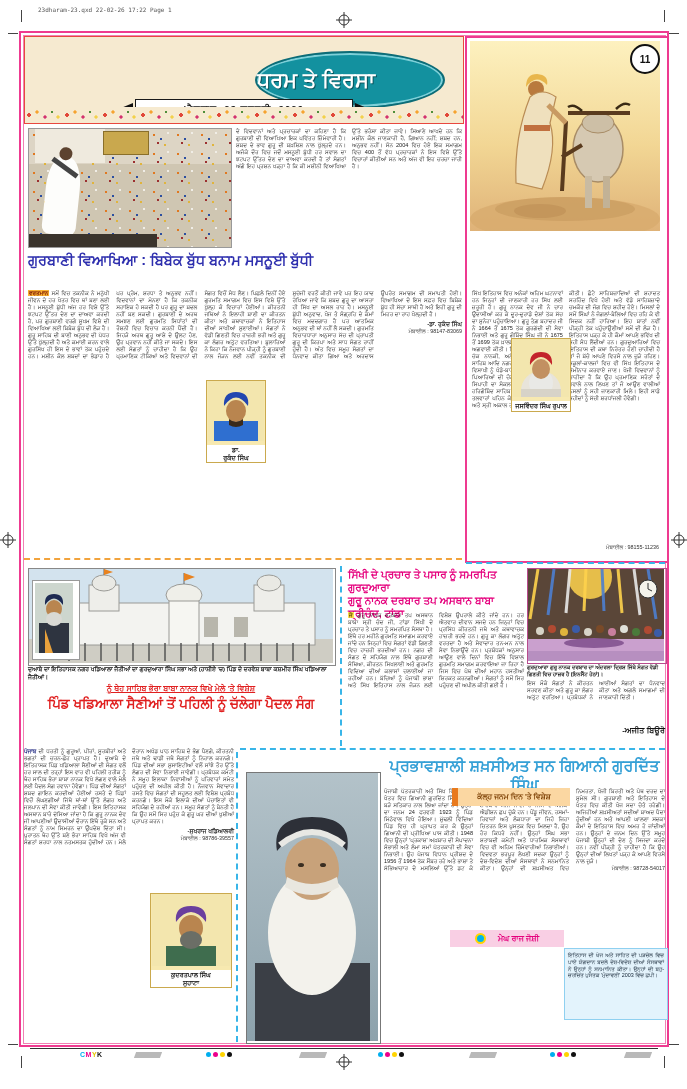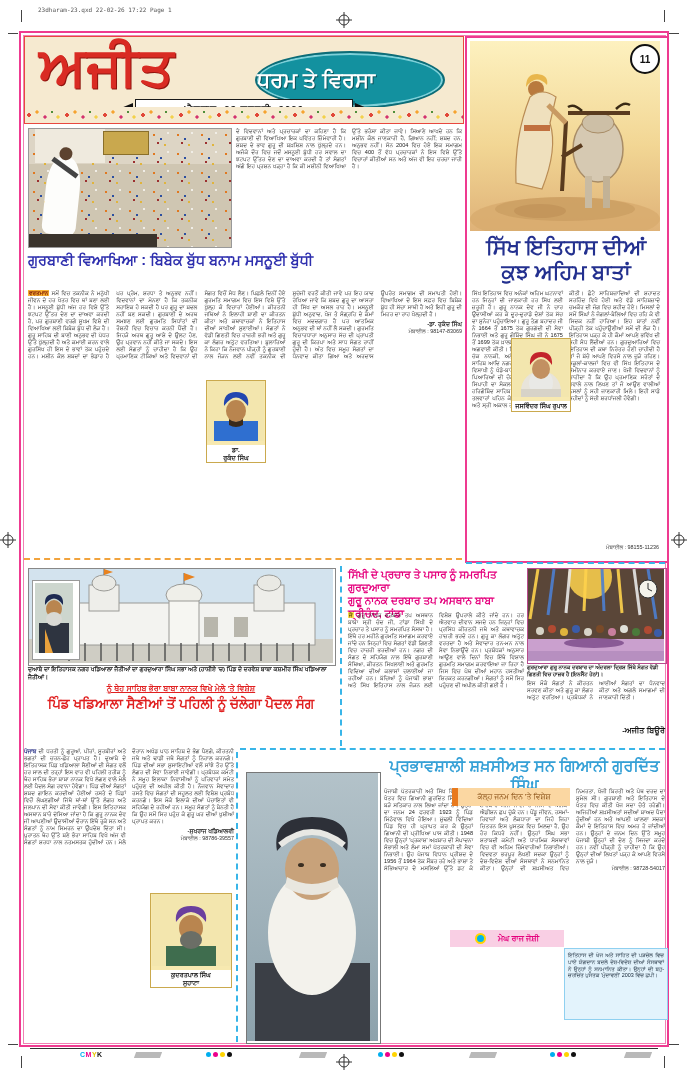--- a/index.html
+++ b/index.html
@@ -52,21 +52,21 @@
   .pgnum{right:7px;top:6px;width:26px;height:26px;border:2px solid #111;border-radius:50%;
          background:#fff;display:flex;align-items:center;justify-content:center;
          font-size:10px;font-weight:bold;color:#111;z-index:5}
   .inset{background:#f7e9b0;border:1px solid #caa94e;text-align:center;z-index:4}
   .inset .nm{font-size:6.4px;line-height:7.5px;font-weight:bold;color:#111;padding:1px 0;background:#fff}
   
   .div-orange{border-top:2px dashed #f2a33c}
   .div-blue-h{border-top:2px dashed #38b5e8}
   .div-blue-v{border-left:2px dashed #38b5e8}
   
-  .tag-orange{background:#fbd7a2;border-left:6px solid #e87a1e;color:#7a3d00;font-weight:normal;
+  .tag-orange{background:#fbd7a2;border-left:6px solid #e87a1e;color:#7a3d00;font-weight:bold;
               font-size:7.5px;display:flex;align-items:center;justify-content:center;z-index:6}
   .tag-pink{background:#f9cfe4;color:#e5007d;font-weight:bold;font-size:8px;
             display:flex;align-items:center;justify-content:center;gap:12px;z-index:6}
   .dot-cyan{width:7px;height:7px;border-radius:50%;background:#00b7e8;border:2px solid #ffd400}
   .infobox{background:#e3f3fc;border:1px solid #8fd0f0;font-size:5.4px;line-height:6.8px;
            text-align:justify;color:#123;padding:3px;z-index:6}
   
   .slug{left:38px;top:6px;font-family:"DejaVu Sans Mono",monospace;font-size:6px;color:#555}
   .footline{left:30px;top:1048px;width:628px;height:1px;background:#333}
   .cmyk{top:1051px;font-size:7px;font-weight:bold;letter-spacing:.5px}
@@ -106,21 +106,20 @@
   </svg>
 <svg class="abs" style="left:0px;top:532px" width="16" height="16">
     <circle cx="8" cy="8" r="5" fill="none" stroke="#333" stroke-width="1"></circle>
     <line x1="8" y1="0" x2="8" y2="16" stroke="#333"></line>
     <line x1="0" y1="8" x2="16" y2="8" stroke="#333"></line>
   </svg>
 
 <div class="abs frame"></div>
 
 <div class="abs masthead">
-  <div class="abs logo">ਅਜੀਤ</div>
   <div class="abs badge">
       <span>ਧਰਮ ਤੇ ਵਿਰਸਾ</span>
     </div>
   <div class="abs arrowL"></div>
   <div class="abs arrowR"></div>
   <div class="abs ribbon">
       <span>ਐਤਵਾਰ, 23 ਫਰਵਰੀ, 2026</span>
     </div>
   <div class="abs flowers"></div>
 </div>
@@ -150,24 +149,20 @@
 
       <path d="M96 80 L92 150 M92 116 L112 104" stroke="#5a3b1e" stroke-width="4" fill="none"></path>
 
       <circle cx="66" cy="48" r="8" fill="#b97a3e"></circle>
       <path d="M56 46 q10 -14 21 -2 q2 -10 -10 -11 q-11 0 -11 13z" fill="#e8b64c"></path>
       <path d="M60 56 q-16 40 -14 86 l26 6 q16 -40 8 -66 l6 -26 q-14 -10 -26 0z" fill="#efe0bd" stroke="#b98c54" stroke-width="1.2"></path>
       <path d="M78 64 L96 82" stroke="#c89a63" stroke-width="5"></path>
       <rect x="54" y="84" width="26" height="6" fill="#b5541f" opacity=".8"></rect>
       <ellipse cx="70" cy="170" rx="26" ry="7" fill="#b98a52" opacity=".5"></ellipse>
     </svg>
-  </div>
-  <div style="position:absolute;left:4px;top:196px;width:190px;text-align:center">
-    <div class="h-hist" style="font-size:21px;line-height:25px">ਸਿੱਖ ਇਤਿਹਾਸ ਦੀਆਂ</div>
-    <div class="h-hist" style="font-size:21px;line-height:25px">ਕੁਝ ਅਹਿਮ ਬਾਤਾਂ</div>
   </div>
   <div class="abs txt cols2" style="left:5px;top:252px;width:188px;height:252px">ਸਿੱਖ ਇਤਿਹਾਸ ਵਿਚ ਅਨੇਕਾਂ ਅਹਿਮ ਘਟਨਾਵਾਂ ਹਨ ਜਿਨ੍ਹਾਂ ਦੀ ਜਾਣਕਾਰੀ ਹਰ ਸਿੱਖ ਲਈ ਜ਼ਰੂਰੀ ਹੈ। ਗੁਰੂ ਨਾਨਕ ਦੇਵ ਜੀ ਨੇ ਚਾਰ ਉਦਾਸੀਆਂ ਕਰ ਕੇ ਦੂਰ-ਦੁਰਾਡੇ ਦੇਸ਼ਾਂ ਤੱਕ ਸੱਚ ਦਾ ਸੁਨੇਹਾ ਪਹੁੰਚਾਇਆ। ਗੁਰੂ ਤੇਗ਼ ਬਹਾਦਰ ਜੀ ਨੇ 1664 ਤੋਂ 1675 ਤੱਕ ਗੁਰਗੱਦੀ ਦੀ ਸੇਵਾ ਨਿਭਾਈ ਅਤੇ ਗੁਰੂ ਗੋਬਿੰਦ ਸਿੰਘ ਜੀ ਨੇ 1675 ਤੋਂ 1699 ਤੱਕ ਖ਼ਾਲਸੇ ਦੀ ਸਾਜਨਾ ਤੱਕ ਕੌਮ ਦੀ ਅਗਵਾਈ ਕੀਤੀ। ਇਸ ਸਮੇਂ ਦੌਰਾਨ ਮਾਖੋਵਾਲ, ਚੱਕ ਨਾਨਕੀ, ਅਨੰਦਪੁਰ ਸਾਹਿਬ, ਪਾਉਂਟਾ ਸਾਹਿਬ ਆਦਿ ਨਗਰ ਵਸਾਏ ਗਏ। 1699 ਦੀ ਵਿਸਾਖੀ ਨੂੰ ਖੰਡੇ-ਬਾਟੇ ਦੀ ਪਾਹੁਲ ਛਕਾ ਕੇ ਪੰਜ ਪਿਆਰਿਆਂ ਦੀ ਚੋਣ ਕੀਤੀ ਗਈ ਅਤੇ ਸੰਤ-ਸਿਪਾਹੀ ਦਾ ਸੰਕਲਪ ਸਾਕਾਰ ਹੋਇਆ। ਗੁਰੂ ਹਰਿਗੋਬਿੰਦ ਸਾਹਿਬ ਨੇ ਮੀਰੀ-ਪੀਰੀ ਦੀਆਂ ਦੋ ਤਲਵਾਰਾਂ ਪਹਿਨ ਕੇ ਕੌਮ ਨੂੰ ਨਵੀਂ ਸੇਧ ਦਿੱਤੀ ਅਤੇ ਸ੍ਰੀ ਅਕਾਲ ਤਖ਼ਤ ਸਾਹਿਬ ਦੀ ਸਿਰਜਣਾ ਕੀਤੀ। ਛੋਟੇ ਸਾਹਿਬਜ਼ਾਦਿਆਂ ਦੀ ਸ਼ਹਾਦਤ ਸਰਹਿੰਦ ਵਿਖੇ ਹੋਈ ਅਤੇ ਵੱਡੇ ਸਾਹਿਬਜ਼ਾਦੇ ਚਮਕੌਰ ਦੀ ਜੰਗ ਵਿਚ ਸ਼ਹੀਦ ਹੋਏ। ਮਿਸਲਾਂ ਦੇ ਸਮੇਂ ਸਿੰਘਾਂ ਨੇ ਜੰਗਲਾਂ-ਬੇਲਿਆਂ ਵਿਚ ਰਹਿ ਕੇ ਵੀ ਸਿਦਕ ਨਹੀਂ ਹਾਰਿਆ। ਇਹ ਬਾਤਾਂ ਨਵੀਂ ਪੀੜ੍ਹੀ ਤੱਕ ਪਹੁੰਚਾਉਣੀਆਂ ਸਮੇਂ ਦੀ ਲੋੜ ਹੈ। ਇਤਿਹਾਸ ਪੜ੍ਹ ਕੇ ਹੀ ਕੌਮਾਂ ਆਪਣੇ ਭਵਿੱਖ ਦੀ ਸਹੀ ਸੇਧ ਲੈਂਦੀਆਂ ਹਨ। ਗੁਰਦੁਆਰਿਆਂ ਵਿਚ ਇਤਿਹਾਸ ਦੀ ਕਥਾ ਨਿਰੰਤਰ ਹੋਣੀ ਚਾਹੀਦੀ ਹੈ ਤਾਂ ਜੋ ਬੱਚੇ ਆਪਣੇ ਵਿਰਸੇ ਨਾਲ ਜੁੜੇ ਰਹਿਣ। ਸਕੂਲਾਂ-ਕਾਲਜਾਂ ਵਿਚ ਵੀ ਸਿੱਖ ਇਤਿਹਾਸ ਦੇ ਸੈਮੀਨਾਰ ਕਰਵਾਏ ਜਾਣ। ਖੋਜੀ ਵਿਦਵਾਨਾਂ ਨੂੰ ਚਾਹੀਦਾ ਹੈ ਕਿ ਉਹ ਪ੍ਰਮਾਣਿਕ ਸਰੋਤਾਂ ਦੇ ਹਵਾਲੇ ਨਾਲ ਲਿਖਣ ਤਾਂ ਜੋ ਆਉਣ ਵਾਲੀਆਂ ਨਸਲਾਂ ਨੂੰ ਸਹੀ ਜਾਣਕਾਰੀ ਮਿਲੇ। ਇਹੀ ਸਾਡੇ ਸ਼ਹੀਦਾਂ ਨੂੰ ਸੱਚੀ ਸ਼ਰਧਾਂਜਲੀ ਹੋਵੇਗੀ।</div>
   <div class="abs inset" style="left:44px;top:300px;width:58px">
     <svg width="56" height="58" viewBox="0 0 56 58">
       <rect width="56" height="58" fill="#f3e6ae"></rect>
       <circle cx="28" cy="52" r="20" fill="#e8e4da"></circle>
       <ellipse cx="28" cy="44" rx="12" ry="13" fill="#e9e9e6"></ellipse>
       <ellipse cx="28" cy="30" rx="9" ry="10" fill="#c29061"></ellipse>
       <path d="M17 26 q11 -16 22 0 q1 -13 -11 -13 q-12 0 -11 13z" fill="#c3242b"></path>
       <rect x="8" y="50" width="40" height="8" fill="#d7d3c8"></rect>

